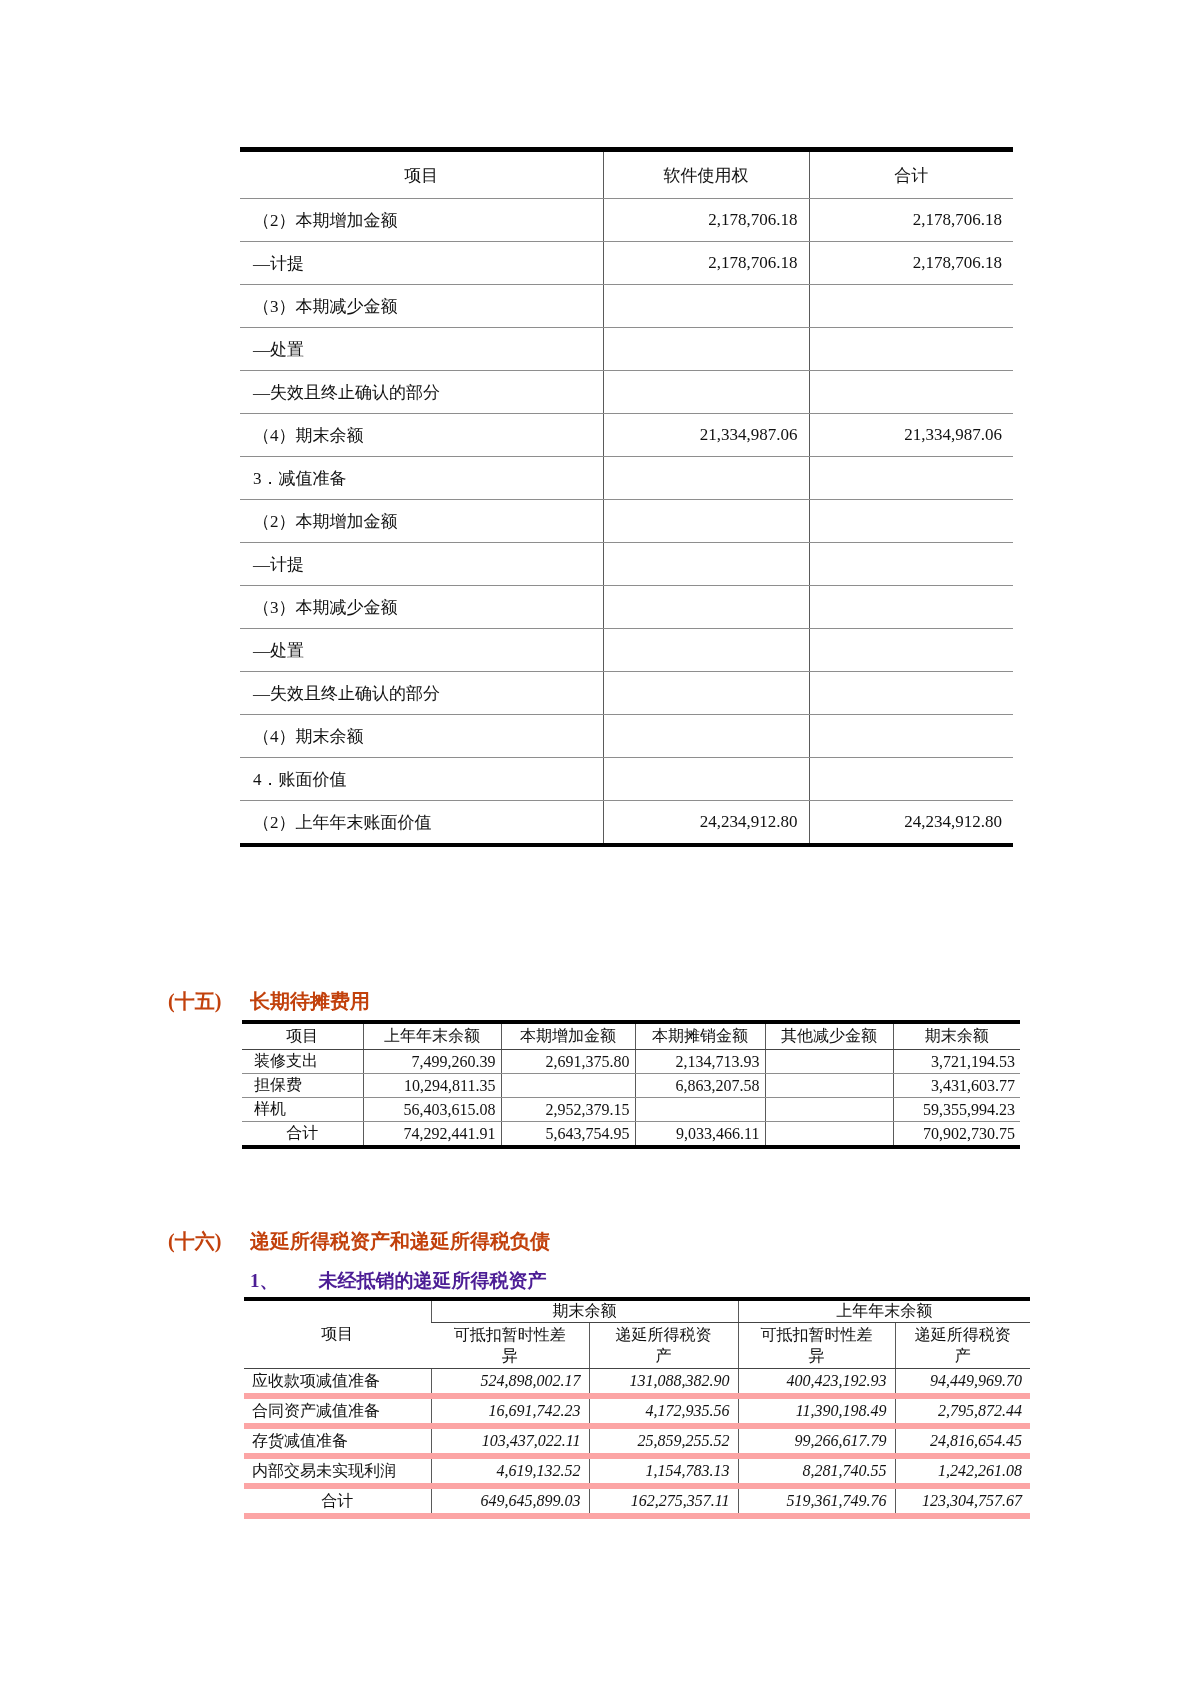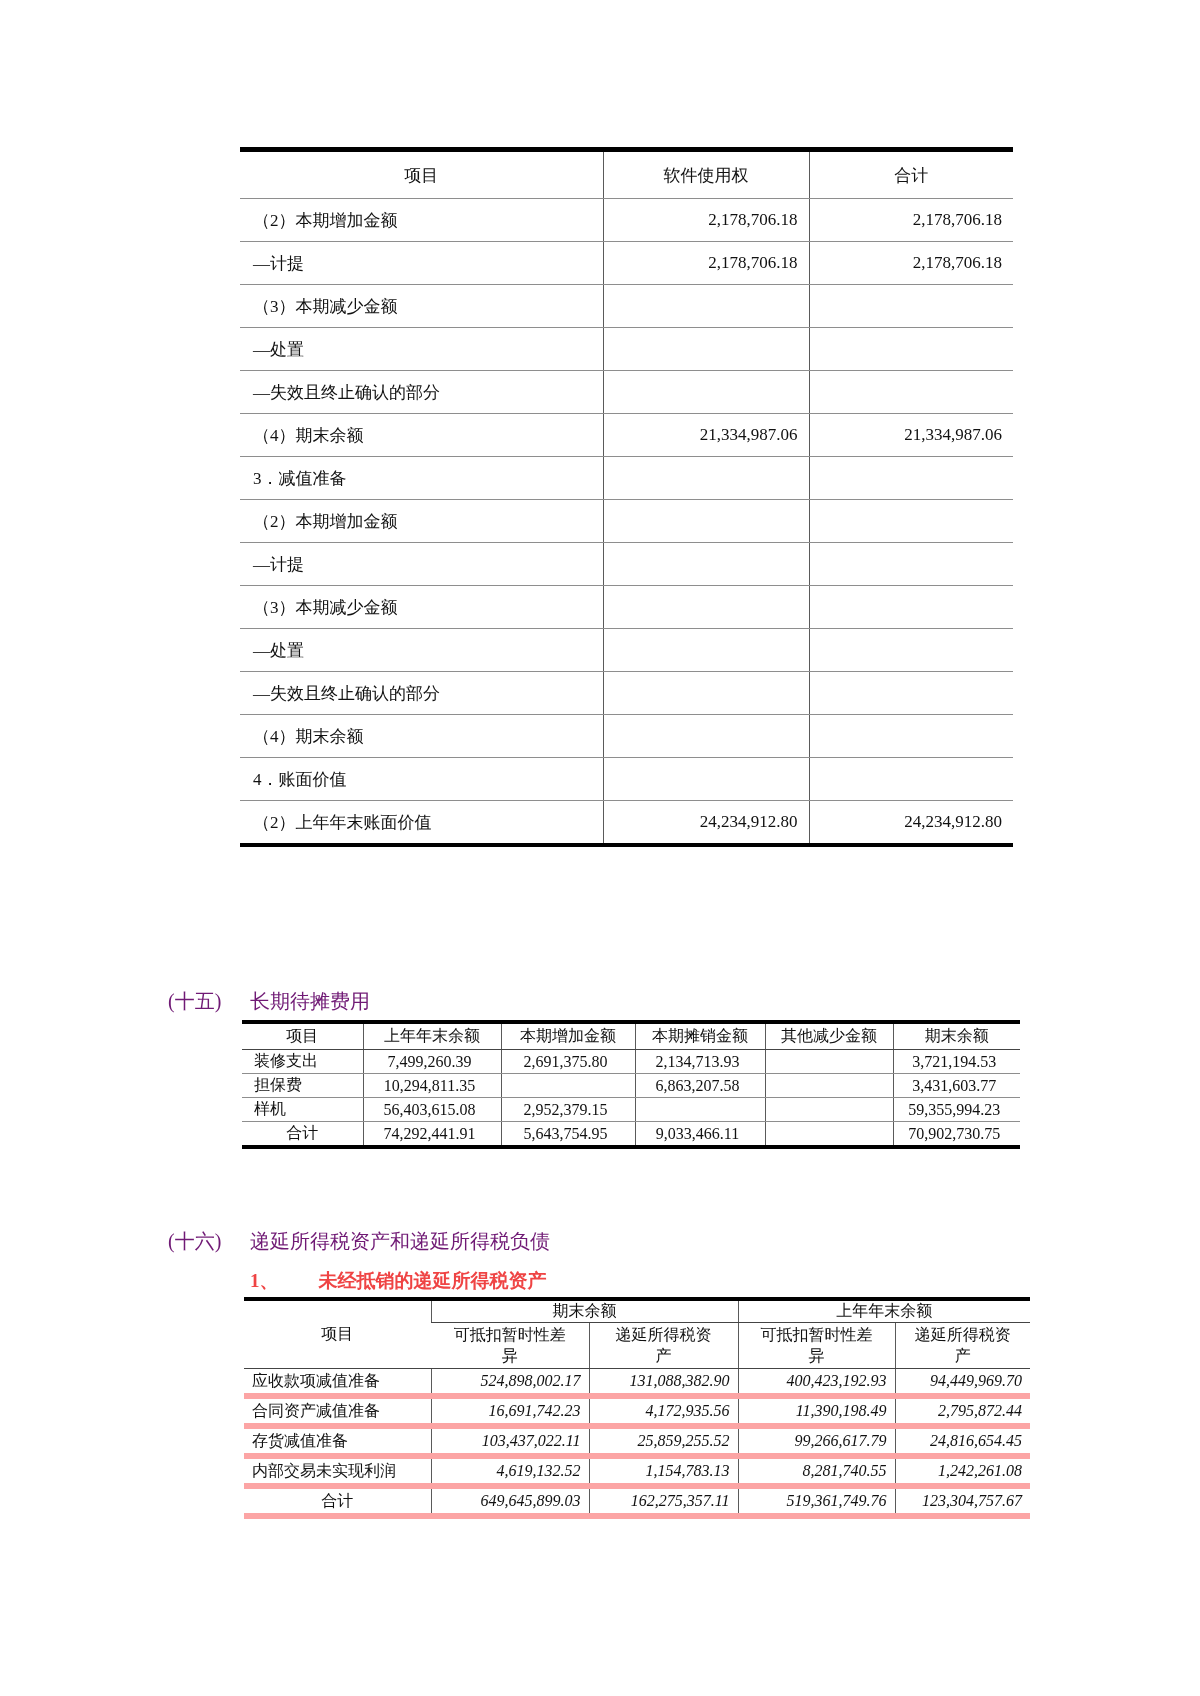--- a/index.html
+++ b/index.html
@@ -13,33 +13,33 @@
   
   .t1{position:absolute;left:240px;top:147px;width:773px;font-size:17px;
       border-top:5px solid #000;border-bottom:4px solid #000;}
   .t1 td{border-bottom:1px solid #8e8e8e;height:42px;padding:0;}
   .t1 td + td{border-left:1px solid #5a5a5a;}
   .t1 thead td{height:46px;text-align:center;}
   .t1 td.lab{text-align:left;padding-left:13px;padding-right:6px;}
   .t1 td.num{text-align:right;padding-right:11px;}
 
   
-  .sec-head{position:absolute;font-size:20px;font-weight:normal;white-space:nowrap;color:#701a75;}
+  .sec-head{position:absolute;font-size:20px;font-weight:bold;white-space:nowrap;color:#c2410c;}
   .sec-head .sec-no{display:inline-block;width:82px;}
-  .sub-head{position:absolute;font-size:19px;font-weight:bold;white-space:nowrap;color:#ef4444;}
+  .sub-head{position:absolute;font-size:19px;font-weight:bold;white-space:nowrap;color:#4c1d95;}
   .sub-head .sub-no{display:inline-block;margin-right:40px;}
 
   
   .t15{position:absolute;left:242px;top:1020px;width:778px;font-size:16px;
        border-top:4px solid #000;border-bottom:4px solid #000;}
   .t15 td{border-bottom:1px solid #8e8e8e;height:23px;padding:0;}
   .t15 td + td{border-left:1px solid #5a5a5a;}
   .t15 thead td{height:25px;text-align:center;border-bottom:1px solid #444;}
   .t15 td.lab{text-align:left;padding-left:12px;}
-  .t15 td.num{text-align:center;padding-right:5px;margin-left:20px;}
+  .t15 td.num{text-align:right;padding-right:5px;margin-left:20px;}
   .t15 tr.total td.lab{text-align:center;padding-left:0;}
 
   
   .t16{position:absolute;left:244px;top:1297px;width:786px;font-size:16px;
        border-top:4px solid #000;border-bottom:4px solid #000;}
   .t16 td{border-bottom:6px solid #fca5a5;padding:0;}
   .t16 td + td{border-left:1px solid #5a5a5a;}
   .t16 td.itemhead{border-left:none;text-align:center;}
   .t16 tr.grouprow td{height:19px;text-align:center;border-bottom:1px solid #444;}
   .t16 tr.subrow td{height:45px;text-align:center;border-bottom:1px solid #444;

